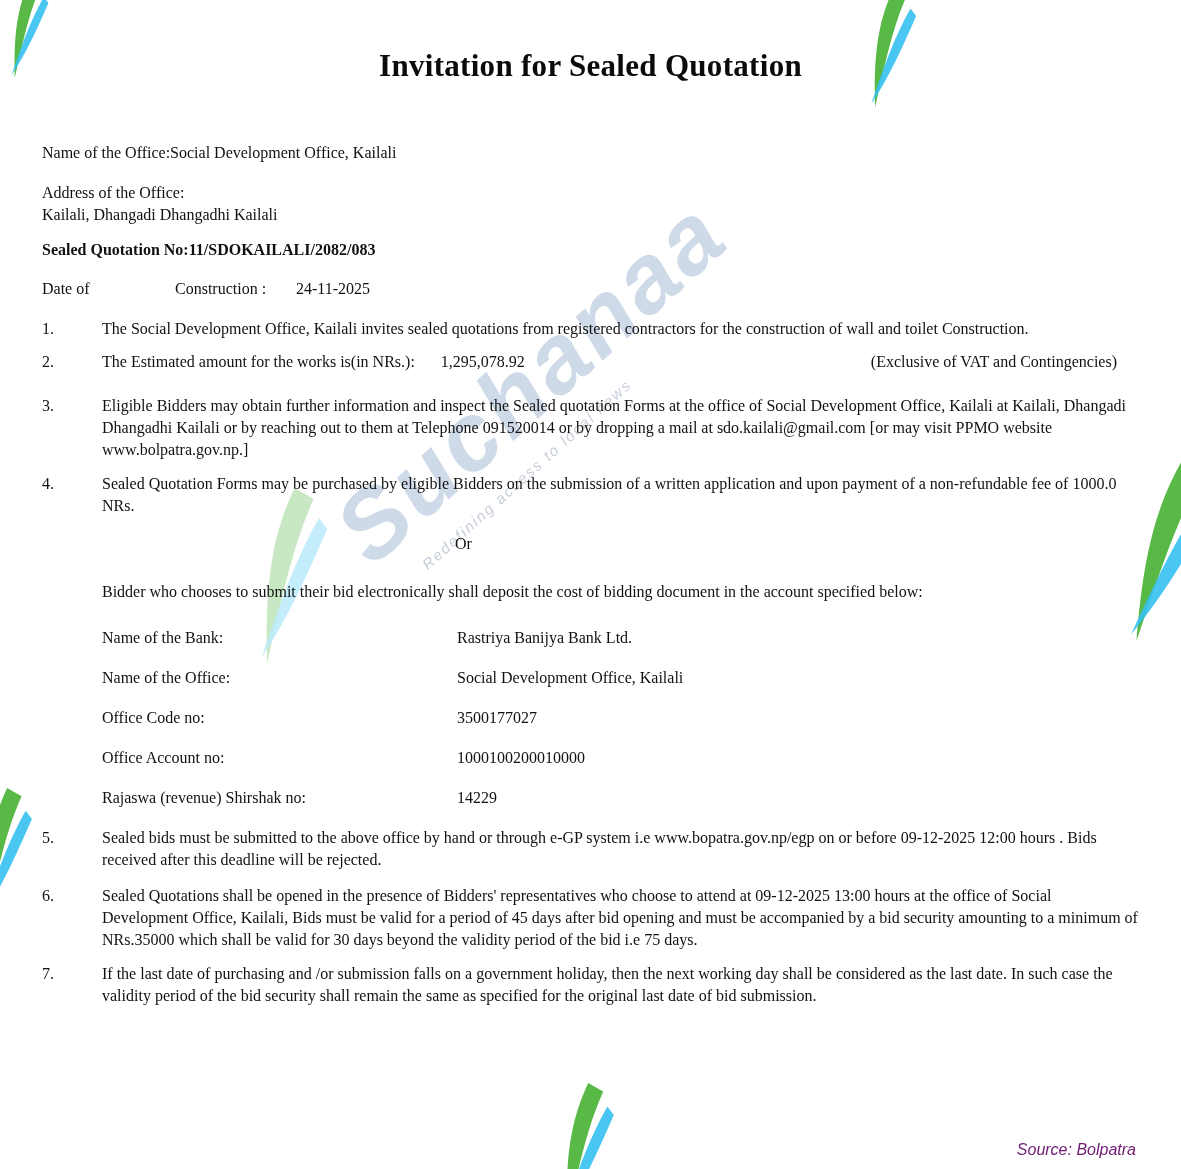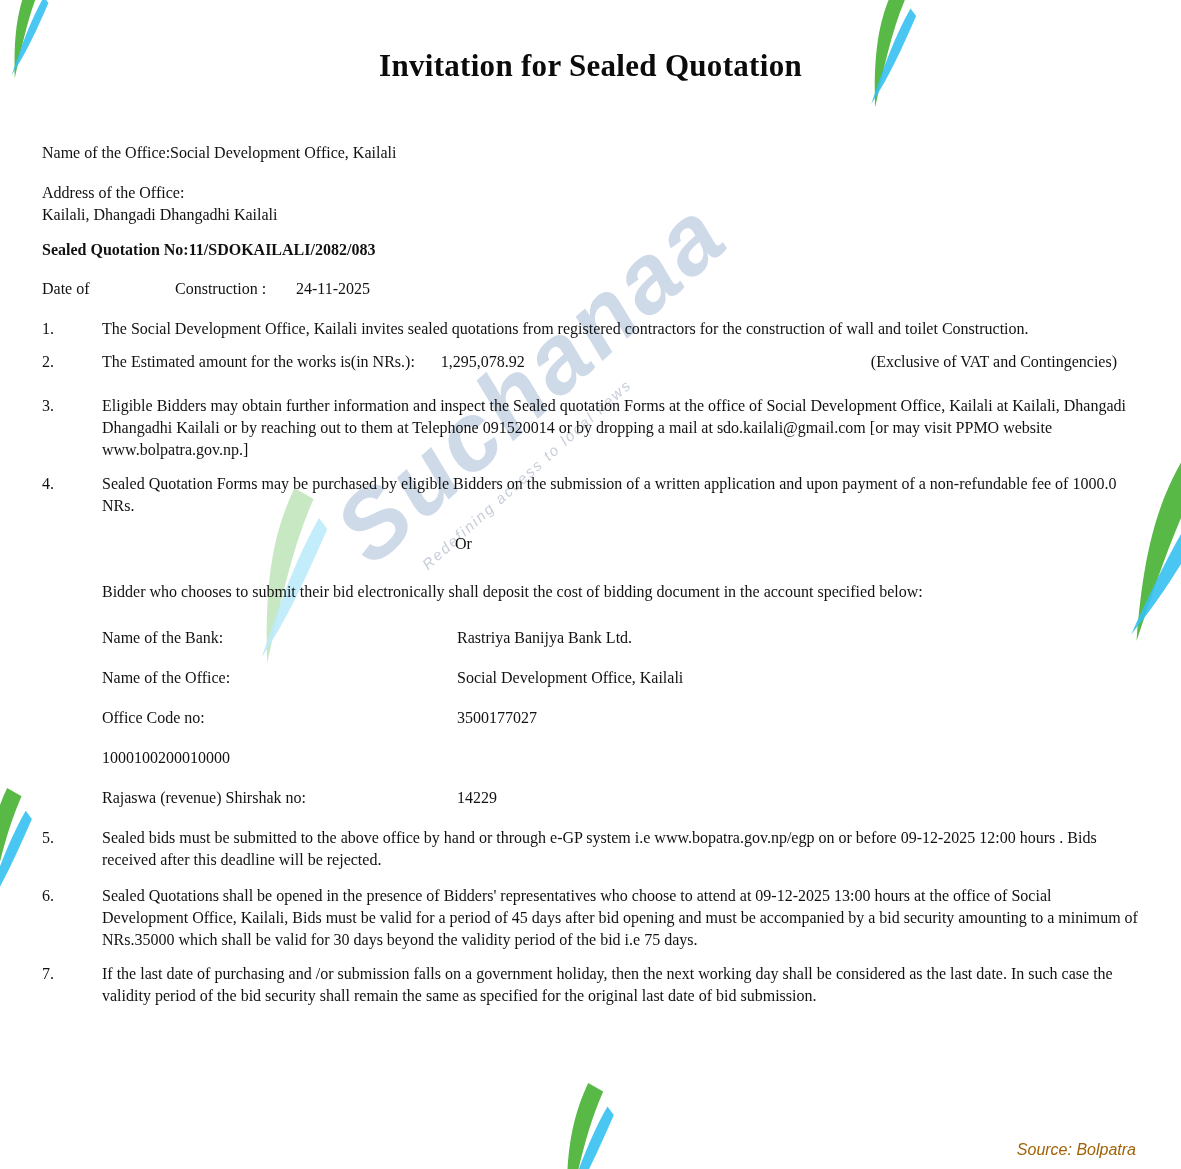--- a/index.html
+++ b/index.html
@@ -27,21 +27,21 @@
   .est-amount { margin-left:26px; }
   .est-note { margin-left:auto; margin-right:22px; white-space:nowrap; }
   .or-line { margin-top:16px; margin-left:413px; }
   .bank-intro { margin-top:26px; margin-left:60px; }
   .bank-table { margin-top:24px; margin-left:60px; }
   .bank-row { display:flex; margin-bottom:18px;gap:37px; }
   .bank-row .blabel { width:318px; flex:none; }
   .note-line { margin-top:0; }
   .footer-source {
     position:absolute; right:45px; bottom:10px; z-index:3;
-    font-family:"Liberation Sans", sans-serif; font-style:italic; font-size:16px; color:#a16207;
+    font-family:"Liberation Sans", sans-serif; font-style:italic; font-size:16px; color:#701a75;
   }
   
   .watermark {
     position:absolute; left:318px; top:508px; z-index:1;
     transform:rotate(-42deg); transform-origin:0 0; white-space:nowrap;
     pointer-events:none;
   }
   .watermark .wm-text {
     font-family:"Liberation Sans", sans-serif; font-weight:bold; font-style:italic;
     font-size:96px; letter-spacing:4px; color:rgba(167,188,214,0.55); line-height:1;
@@ -160,20 +160,21 @@
       </div>
       <div class="bank-row">
         <span class="blabel">Name of the Office:</span>
         <span>Social Development Office, Kailali</span>
       </div>
       <div class="bank-row">
         <span class="blabel">Office Code no:</span>
         <span>3500177027</span>
       </div>
       <div class="bank-row">
+        <span class="blabel">Office Account no:</span>
         <span>1000100200010000</span>
       </div>
       <div class="bank-row">
         <span class="blabel">Rajaswa (revenue) Shirshak no:</span>
         <span>14229</span>
       </div>
     </div>
 
     <div class="item" style="margin-top:2px;">
       <span class="num">5.</span>

